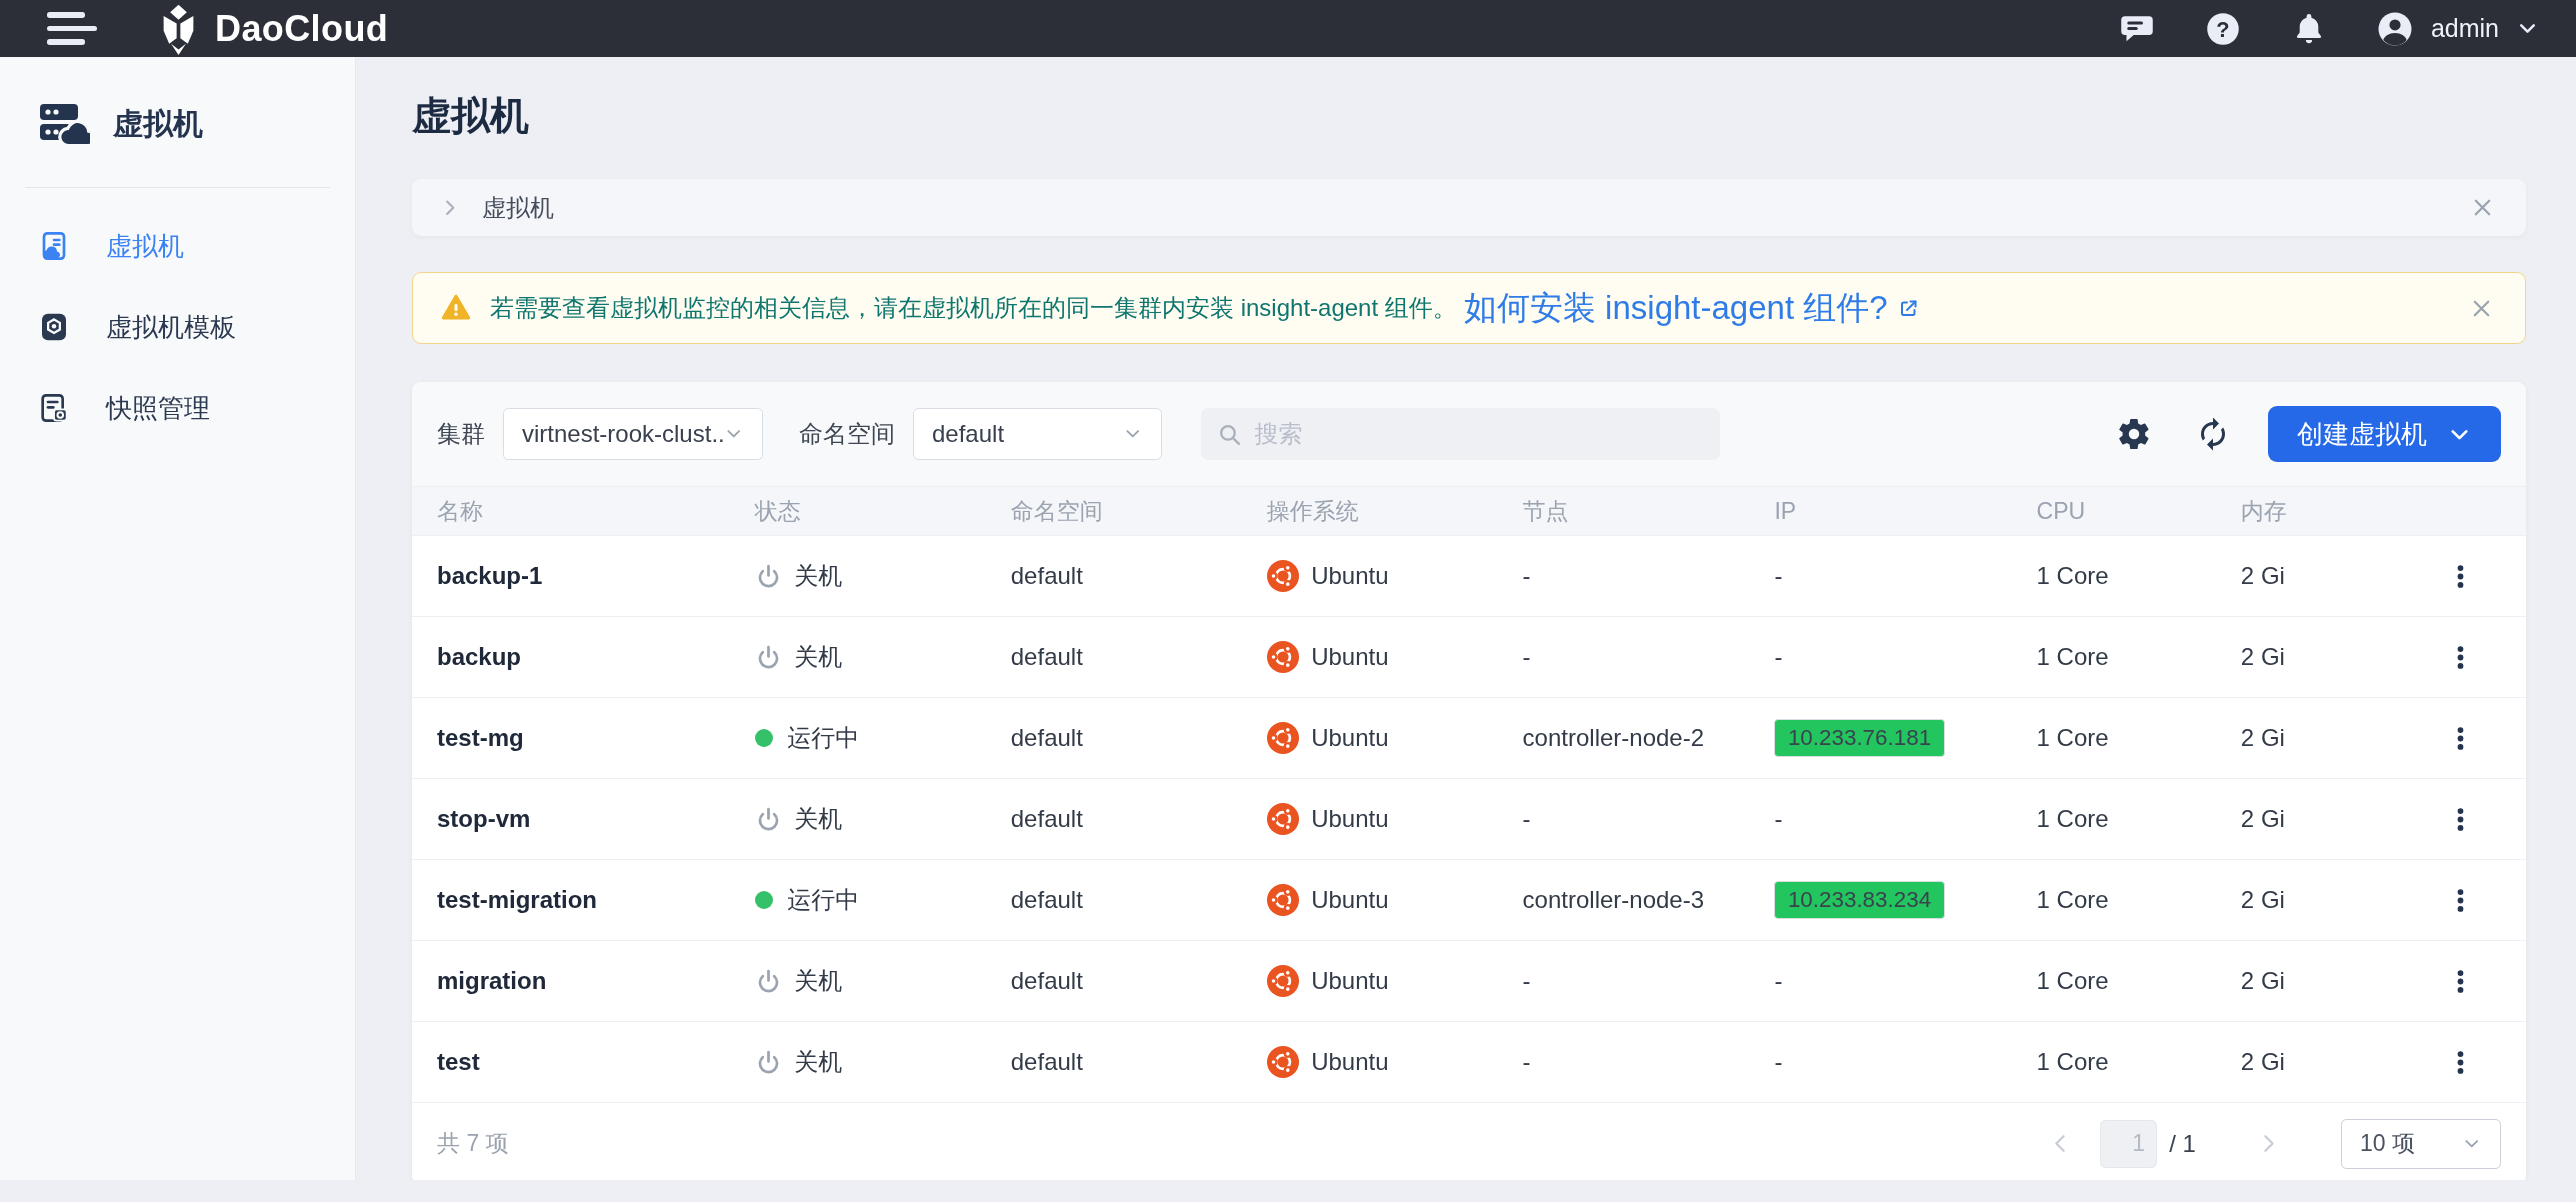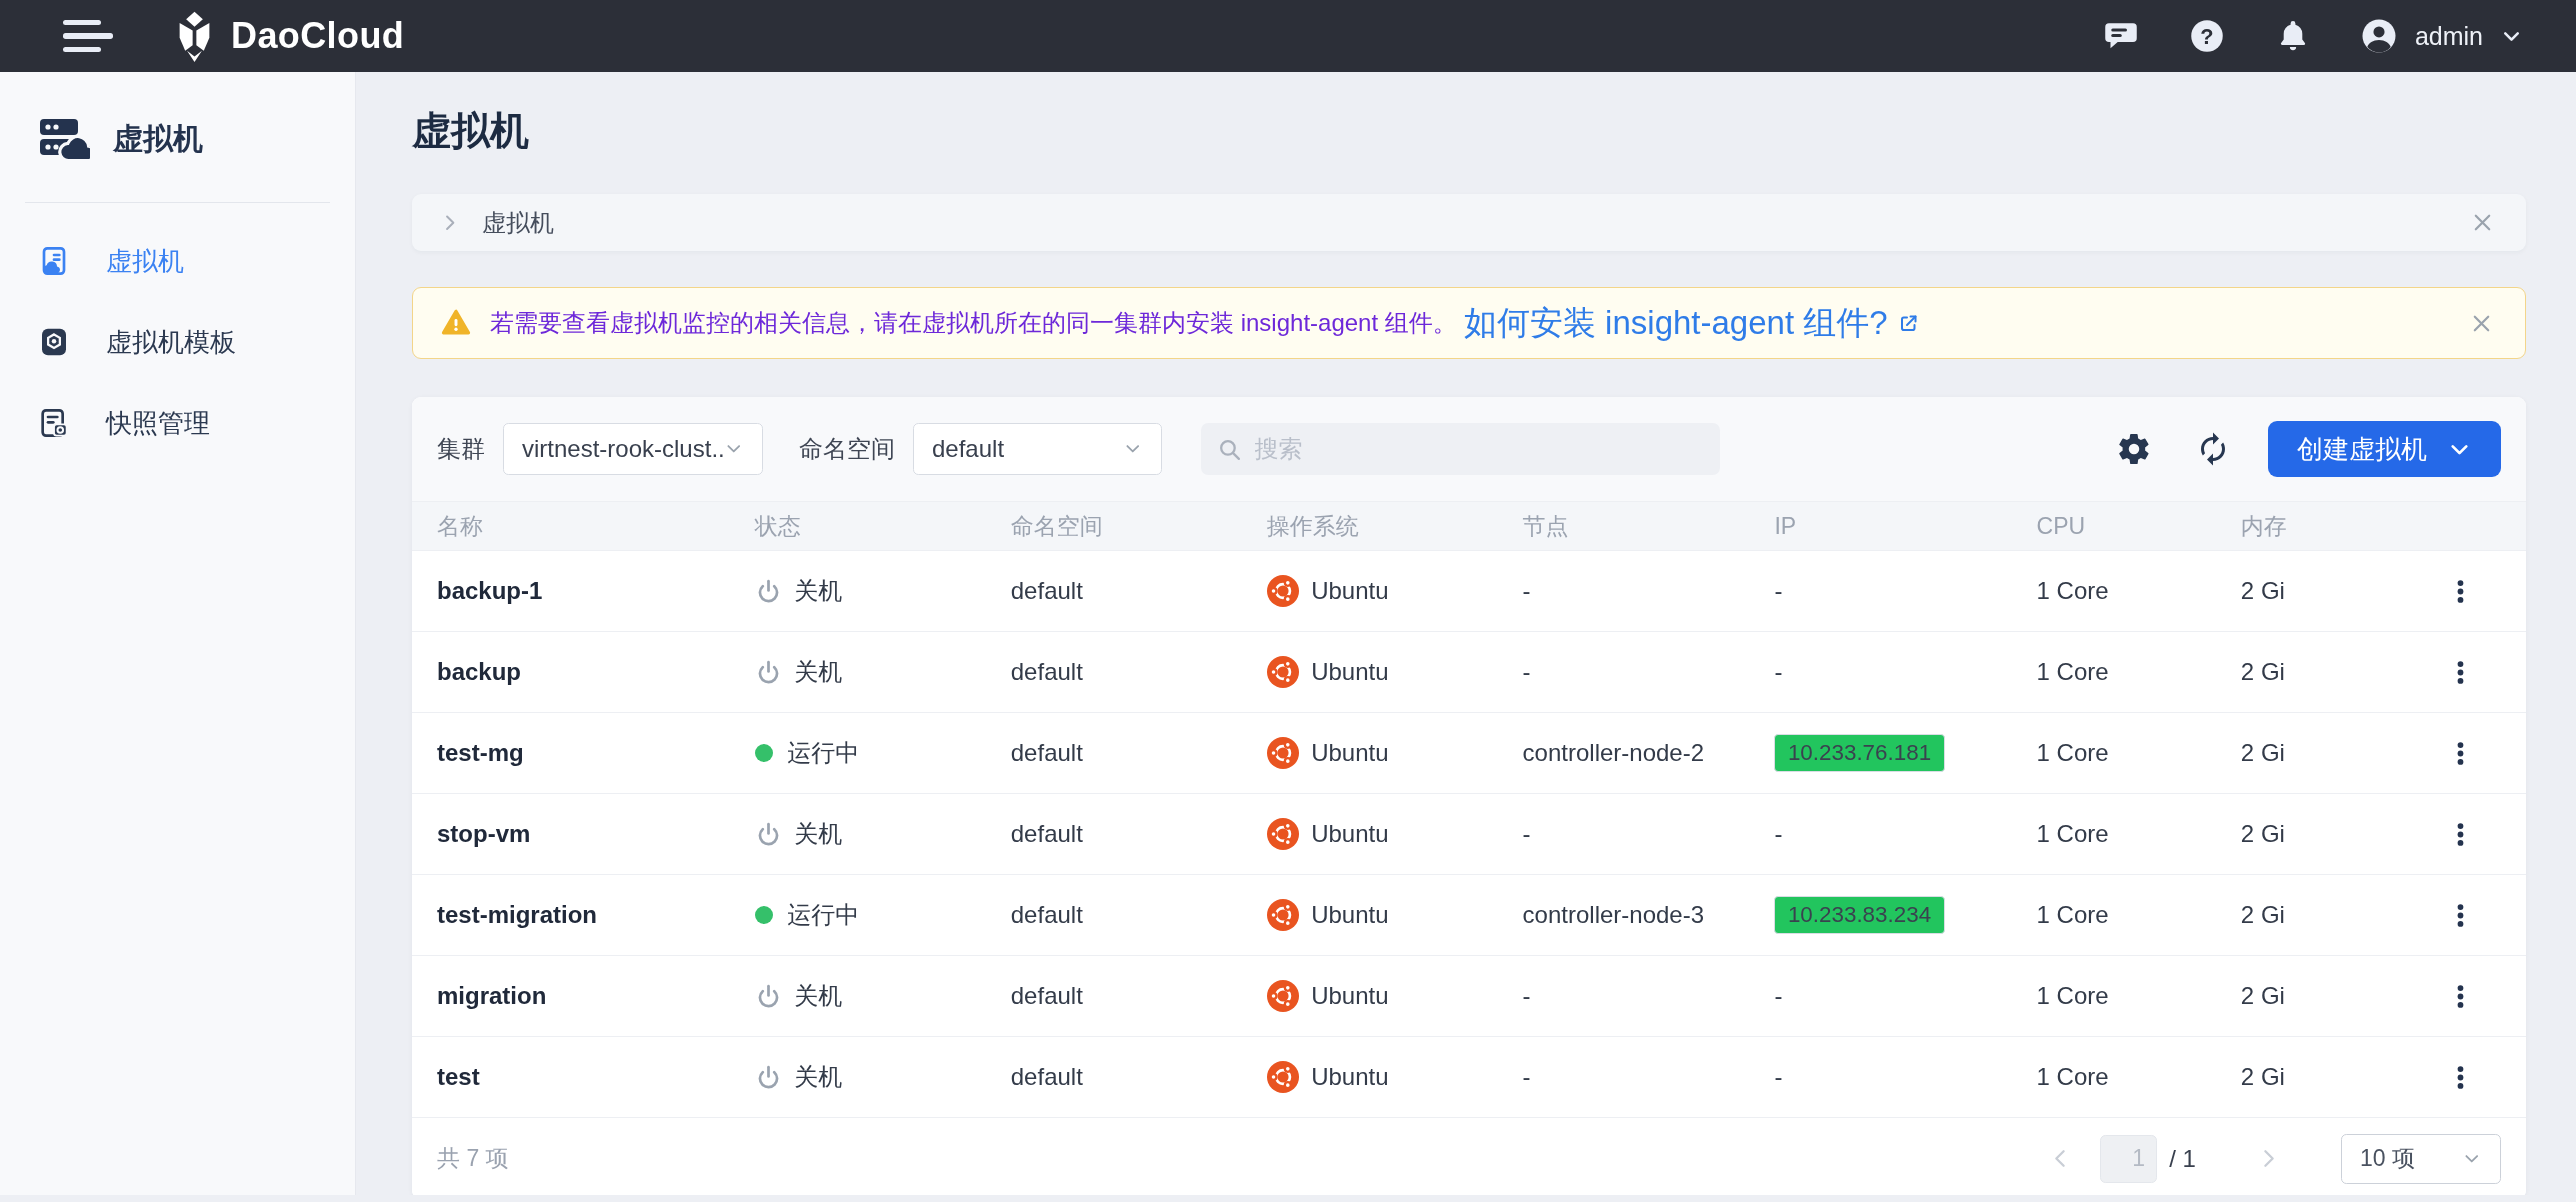--- a/index.html
+++ b/index.html
@@ -1,20 +1,20 @@
 <!DOCTYPE html>
 <html style="font-size:14.3px"><head>
 <meta charset="utf-8">
 <style>
   * { margin:0; padding:0; box-sizing:border-box; }
   html,body { width:2576px; height:1202px; overflow:hidden;
     font-family:"Liberation Sans", sans-serif; background:#edeff4; }
 
   
-  .topbar { height:72px; background:#2c2f38; display:flex; align-items:center; padding:0 52px; }
+  .topbar { height:57px; background:#2c2f38; display:flex; align-items:center; padding:0 36px; }
   .hamburger { width:52px; height:43px; display:flex; flex-direction:column; justify-content:center; gap:8px; cursor:pointer; margin-left:10.7px; }
   .hamburger i { display:block; height:5.4px; border-radius:2.7px; background:#e9edf6; }
   .hamburger i:nth-child(1){ width:38px; } .hamburger i:nth-child(2){ width:50px; } .hamburger i:nth-child(3){ width:38px; }
   .brand { display:flex; align-items:center; margin-left:57px; gap:14.3px; }
   .brand svg { width:45px; height:52px; }
   .brand-name { color:#fff; font-size:36px; font-weight:bold; letter-spacing:0.4px; }
   .topbar-right { margin-left:auto; display:flex; align-items:center; gap:47px; }
   .top-icon { width:39px; height:39px; display:flex; align-items:center; justify-content:center; cursor:pointer; }
   .top-icon svg { width:36px; height:36px; }
   .user-chip { display:flex; align-items:center; gap:16px; cursor:pointer; }
@@ -43,21 +43,21 @@
     padding:0 27px; box-shadow:0 1.8px 4.5px rgba(30,41,59,.04); }
   .crumb-card svg.cchev { width:21.5px; height:21.5px; }
   .crumb-label { margin-left:21.5px; font-size:24px; color:#454d5c; }
   .icon-btn { background:none; border:none; cursor:pointer; display:flex; align-items:center; justify-content:center; padding:5.4px; }
   .close-x svg { width:23px; height:23px; }
   .ml-auto { margin-left:auto; }
 
   .alert { margin-top:36px; height:72px; background:#fffdf1; border:0.9px solid #f3d589; border-radius:9px;
     display:flex; align-items:center; padding:0 27px; }
   .alert svg.warn { width:32px; height:32px; flex-shrink:0; }
-  .alert-text { margin-left:18px; font-size:24px; color:#6d28d9; }
+  .alert-text { margin-left:18px; font-size:24px; color:#0f766e; }
   .alert-link { margin-left:7.2px; font-size:33px; color:#2f7ce8; cursor:pointer; display:inline-flex; align-items:center; gap:9px; }
   .alert-link svg { width:24px; height:24px; }
 
   
   .table-card { margin-top:38px; background:#fff; border-radius:9px; overflow:hidden; box-shadow:0 1.8px 5.4px rgba(30,41,59,.05); }
   .filters { height:104px; background:#f8f9fb; display:flex; align-items:center; padding:0 25px; }
   .f-label { font-size:24px; color:#3f4654; }
   .select { background:#fff; border:0.9px solid #d8dce3; border-radius:5.4px; height:52px; display:flex; align-items:center;
     padding:0 18px; margin-left:18px; cursor:pointer; color:#39404e; font-size:24px; }
   .select .sel-text { white-space:nowrap; overflow:hidden; }

